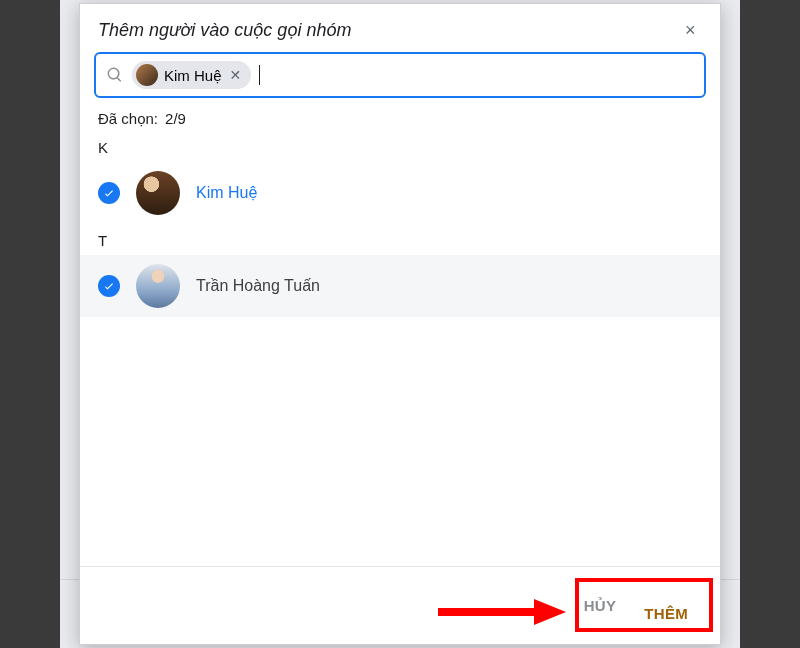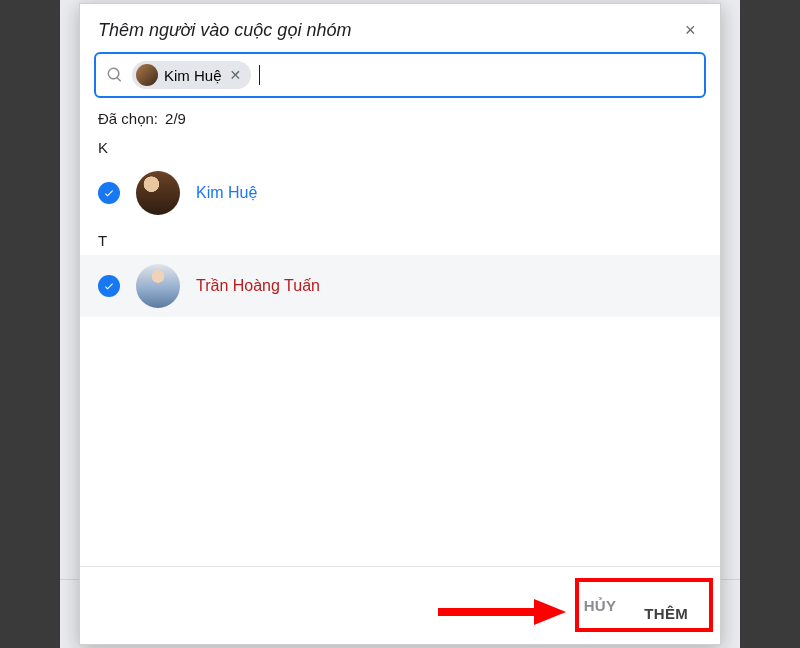--- a/index.html
+++ b/index.html
@@ -45,30 +45,30 @@
     padding:8px 18px; min-height:62px;
   }
   .contact-row.highlight{background:#f5f6f7;}
   .check{width:22px;height:22px;border-radius:50%;background:#1877f2;display:flex;align-items:center;justify-content:center;flex:none;}
   .check svg{width:12px;height:12px;fill:#fff;}
   .avatar{width:44px;height:44px;border-radius:50%;flex:none;background:#ccc;background-size:cover;}
   .av1{background:radial-gradient(circle at 35% 30%, #e8c6a0 0 18%, transparent 19%),linear-gradient(180deg,#6b4226 0%, #2e1d10 100%);}
   .av2{background:radial-gradient(circle at 50% 28%, #f0d2b8 0 16%, transparent 17%),linear-gradient(180deg,#dfe4ea 0%, #8faacb 60%, #5c7aa0 100%);}
   .contact-name{font-size:16px;}
   .contact-name.selected{color:#1877f2;}
-  .contact-name.normal{color:#b91c1c;}
+  .contact-name.normal{color:#404040;}
   .list-area{flex:1;overflow:auto;}
   .footer{
     border-top:1px solid #e4e6eb;
     display:flex;justify-content:flex-end;align-items:center;
     padding:14px 18px;
   }
   .btn{font-size:15px;font-weight:700;letter-spacing:.3px;padding:8px 14px;cursor:pointer;border:none;background:none;}
   .btn-cancel{color:#8a8d91;}
-  .btn-add{color:#404040;margin-top:16px;}
+  .btn-add{color:#a16207;margin-top:16px;}
   .red-box{position:absolute;border:4px solid #ff0000;pointer-events:none;}
   .red-box.b1{left:575px;top:578px;width:138px;height:54px;}
   .arrow{position:absolute;left:438px;top:597px;pointer-events:none;}
 </style>
 </head>
 <body>
 
 <div class="backdrop"></div>
 
 <div class="modal">

